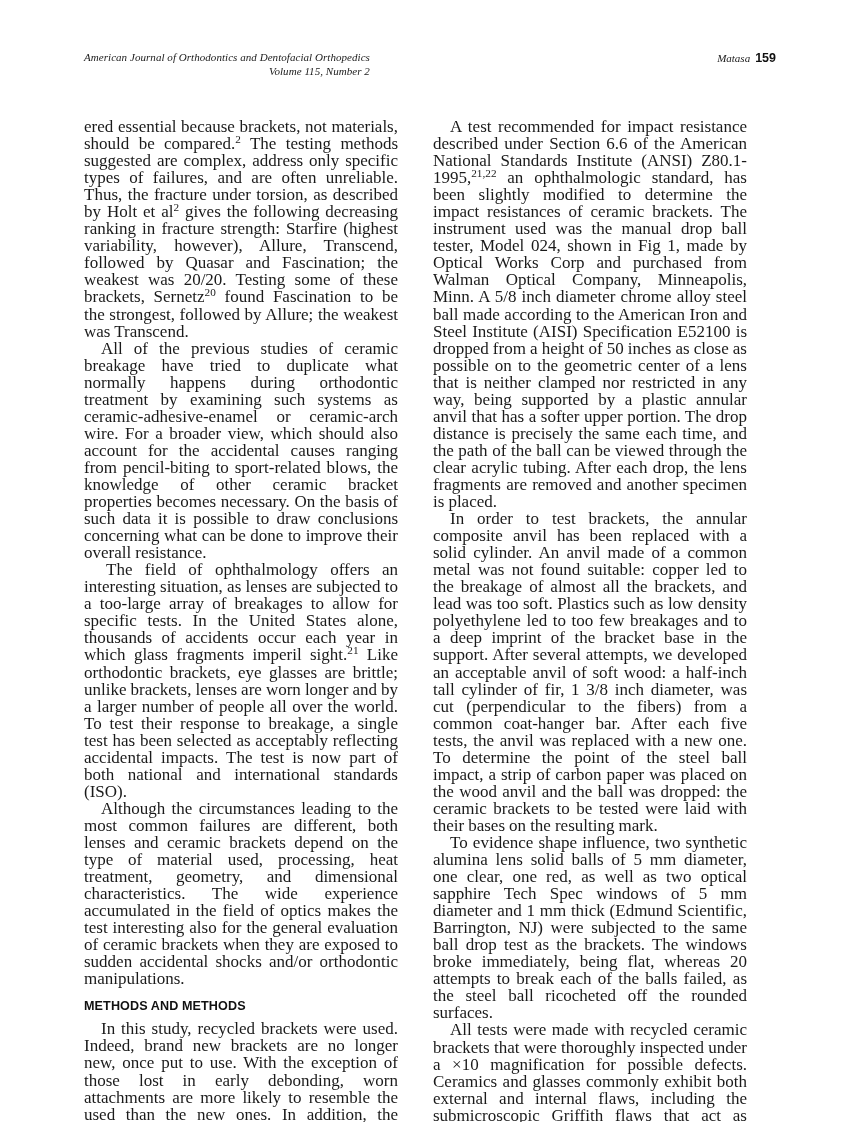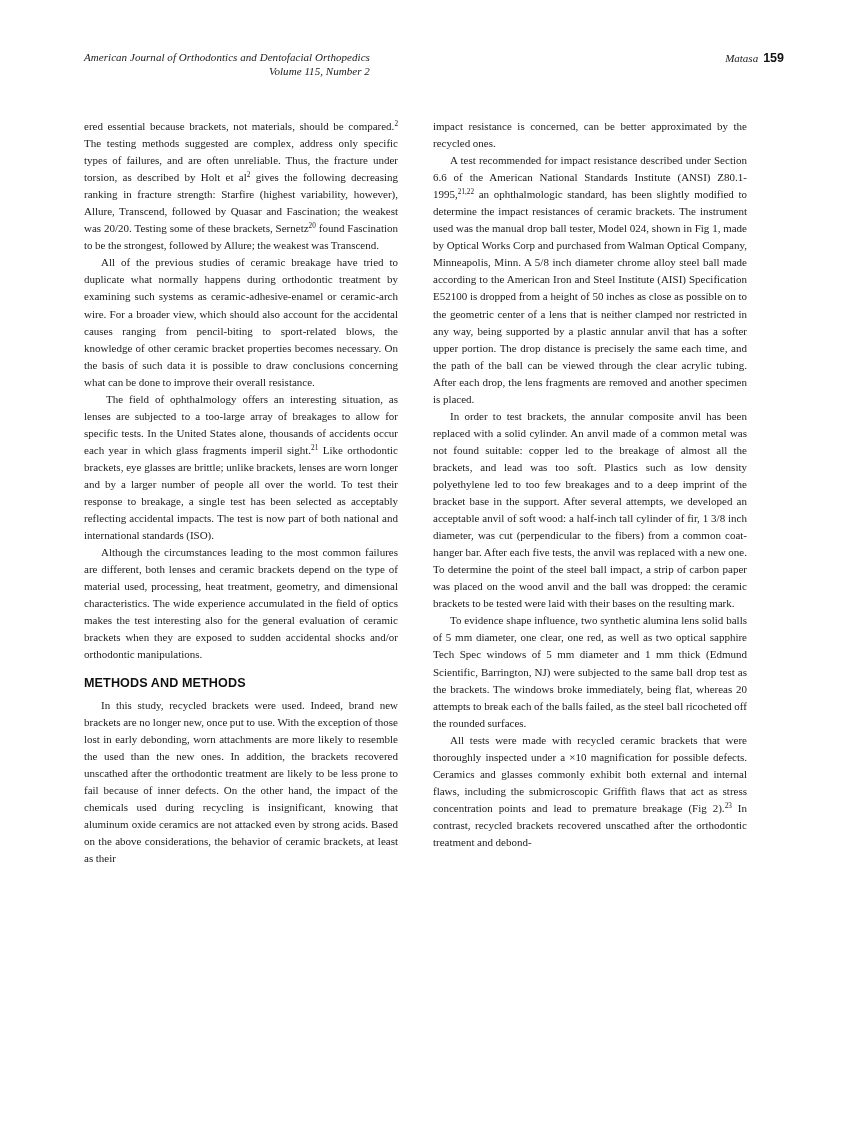--- a/index.html
+++ b/index.html
@@ -35,21 +35,21 @@
     line-height: 14px;
     color: #1a1a1a;
     letter-spacing: 0.05px;
   }
   .rh-left .rh-line2 {
     display: block;
     text-align: right;
   }
   .rh-right {
     position: absolute;
-    right: 0;
+    right: 8px;
     top: 0;
     white-space: nowrap;
     line-height: 14px;
   }
   .rh-author {
     font-family: "Liberation Serif", serif;
     font-style: italic;
     font-size: 11px;
     color: #1a1a1a;
   }
@@ -71,21 +71,21 @@
   .col {
     position: absolute;
     top: 0;
     width: 314px;
   }
   .col-left  { left: 0; }
   .col-right { left: 349px; }
 
   p.para {
     margin: 0;
-    font-size: 11px;
+    font-size: 17px;
     line-height: 17.05px;
     text-align: justify;
     text-indent: 17px;
     hyphens: none;
     -webkit-hyphens: none;
     word-spacing: -0.2px;
   }
   p.para.no-indent {
     text-indent: 0;
   }
@@ -128,21 +128,20 @@
   <div class="columns">
     <div class="col col-left" id="col-left">
         <p class="para no-indent">ered essential because brackets, not materials, should be compared.<sup>2</sup> The testing methods suggested are complex, address only specific types of failures, and are often unreliable. Thus, the fracture under torsion, as described by Holt et al<sup>2</sup> gives the following decreasing ranking in fracture strength: Starfire (highest variability, however), Allure, Transcend, followed by Quasar and Fascination; the weakest was 20/20. Testing some of these brackets, Sernetz<sup>20</sup> found Fascination to be the strongest, followed by Allure; the weakest was Transcend.</p>
         <p class="para">All of the previous studies of ceramic breakage have tried to duplicate what normally happens during orthodontic treatment by examining such systems as ceramic-adhesive-enamel or ceramic-arch wire. For a broader view, which should also account for the accidental causes ranging from pencil-biting to sport-related blows, the knowledge of other ceramic bracket properties becomes necessary. On the basis of such data it is possible to draw conclusions concerning what can be done to improve their overall resistance.</p>
         <p class="para extra-indent">The field of ophthalmology offers an interesting situation, as lenses are subjected to a too-large array of breakages to allow for specific tests. In the United States alone, thousands of accidents occur each year in which glass fragments imperil sight.<sup>21</sup> Like orthodontic brackets, eye glasses are brittle; unlike brackets, lenses are worn longer and by a larger number of people all over the world. To test their response to breakage, a single test has been selected as acceptably reflecting accidental impacts. The test is now part of both national and international standards (ISO).</p>
         <p class="para">Although the circumstances leading to the most common failures are different, both lenses and ceramic brackets depend on the type of material used, processing, heat treatment, geometry, and dimensional characteristics. The wide experience accumulated in the field of optics makes the test interesting also for the general evaluation of ceramic brackets when they are exposed to sudden accidental shocks and/or orthodontic manipulations.</p>
         <h2 class="section-head">METHODS AND METHODS</h2>
         <p class="para">In this study, recycled brackets were used. Indeed, brand new brackets are no longer new, once put to use. With the exception of those lost in early debonding, worn attachments are more likely to resemble the used than the new ones. In addition, the brackets recovered unscathed after the orthodontic treatment are likely to be less prone to fail because of inner defects. On the other hand, the impact of the chemicals used during recycling is insignificant, knowing that aluminum oxide ceramics are not attacked even by strong acids. Based on the above considerations, the behavior of ceramic brackets, at least as their</p>
       </div>
     <div class="col col-right" id="col-right">
-        <p class="para no-indent">impact resistance is concerned, can be better approximated by the recycled ones.</p>
         <p class="para">A test recommended for impact resistance described under Section 6.6 of the American National Standards Institute (ANSI) Z80.1-1995,<sup>21,22</sup> an ophthalmologic standard, has been slightly modified to determine the impact resistances of ceramic brackets. The instrument used was the manual drop ball tester, Model 024, shown in Fig 1, made by Optical Works Corp and purchased from Walman Optical Company, Minneapolis, Minn. A 5/8 inch diameter chrome alloy steel ball made according to the American Iron and Steel Institute (AISI) Specification E52100 is dropped from a height of 50 inches as close as possible on to the geometric center of a lens that is neither clamped nor restricted in any way, being supported by a plastic annular anvil that has a softer upper portion. The drop distance is precisely the same each time, and the path of the ball can be viewed through the clear acrylic tubing. After each drop, the lens fragments are removed and another specimen is placed.</p>
         <p class="para">In order to test brackets, the annular composite anvil has been replaced with a solid cylinder. An anvil made of a common metal was not found suitable: copper led to the breakage of almost all the brackets, and lead was too soft. Plastics such as low density polyethylene led to too few breakages and to a deep imprint of the bracket base in the support. After several attempts, we developed an acceptable anvil of soft wood: a half-inch tall cylinder of fir, 1 3/8 inch diameter, was cut (perpendicular to the fibers) from a common coat-hanger bar. After each five tests, the anvil was replaced with a new one. To determine the point of the steel ball impact, a strip of carbon paper was placed on the wood anvil and the ball was dropped: the ceramic brackets to be tested were laid with their bases on the resulting mark.</p>
         <p class="para">To evidence shape influence, two synthetic alumina lens solid balls of 5 mm diameter, one clear, one red, as well as two optical sapphire Tech Spec windows of 5 mm diameter and 1 mm thick (Edmund Scientific, Barrington, NJ) were subjected to the same ball drop test as the brackets. The windows broke immediately, being flat, whereas 20 attempts to break each of the balls failed, as the steel ball ricocheted off the rounded surfaces.</p>
         <p class="para">All tests were made with recycled ceramic brackets that were thoroughly inspected under a ×10 magnification for possible defects. Ceramics and glasses commonly exhibit both external and internal flaws, including the submicroscopic Griffith flaws that act as stress concentration points and lead to premature breakage (Fig 2).<sup>23</sup> In contrast, recycled brackets recovered unscathed after the orthodontic treatment and debond-</p>
       </div>
   </div>
 
 </div>
 
 </body></html>

